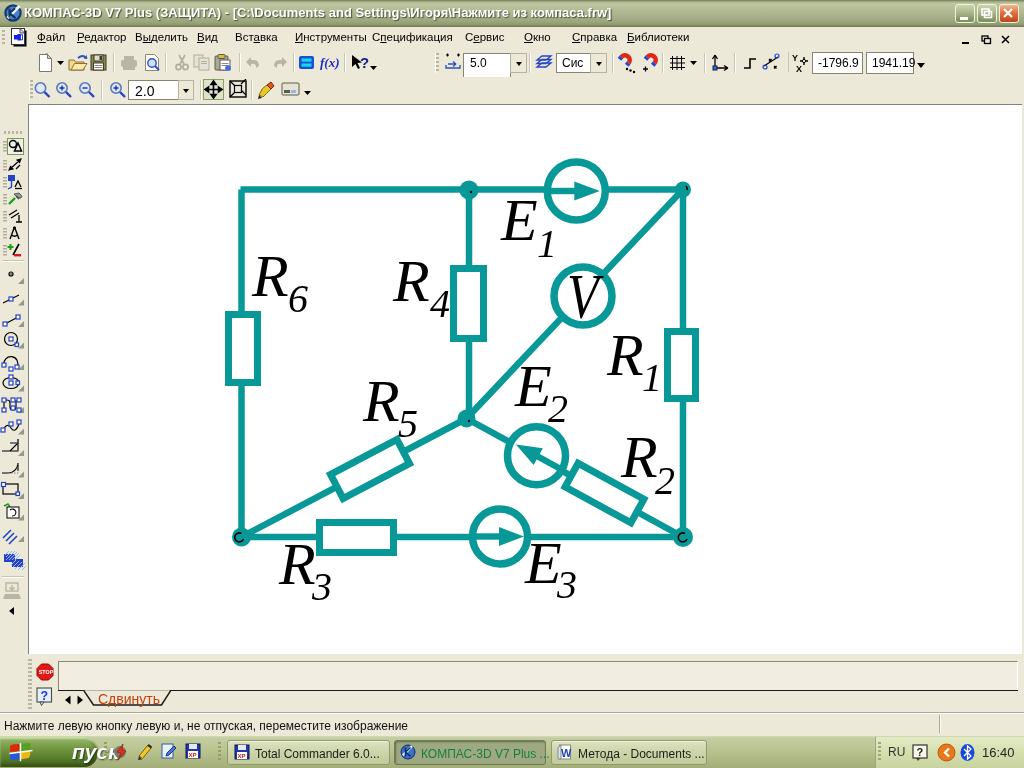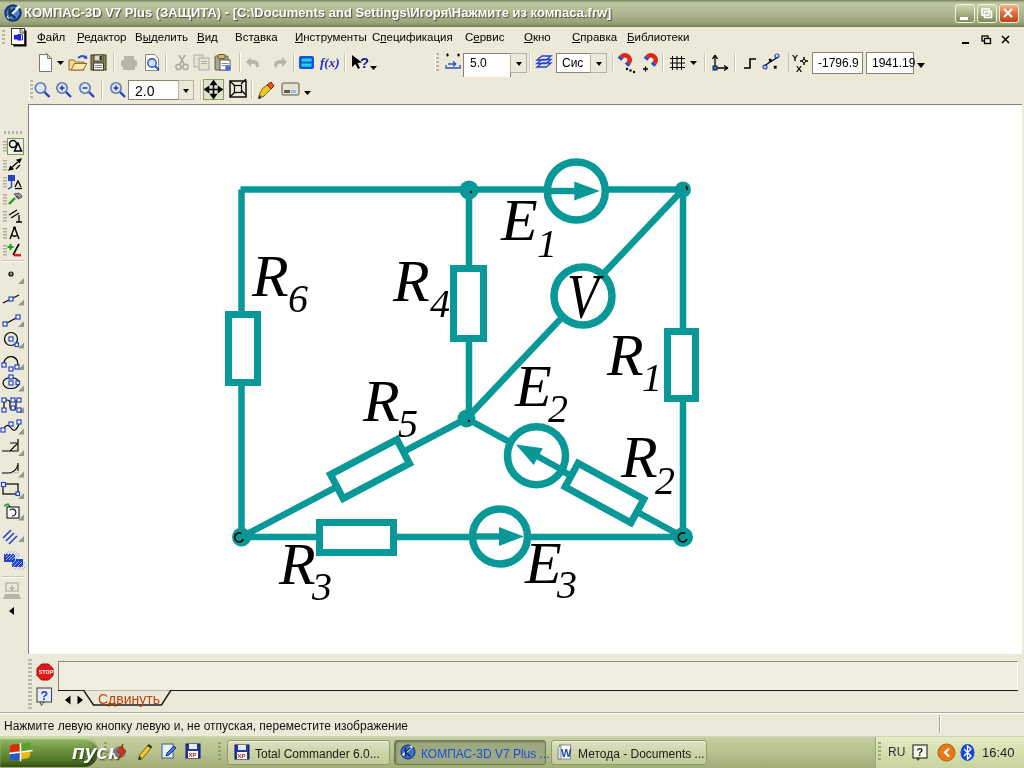--- a/index.html
+++ b/index.html
@@ -563,21 +563,21 @@
     <rect x="4" y="1" width="8" height="5" fill="#e8e8f0"></rect>
     <rect x="3" y="8" width="10" height="7" fill="#fff"></rect>
     <text x="3.6" y="14" font-size="6" font-weight="bold" fill="#d02010">XP</text>
   </svg>
   <div class="abs" style="left:255px;top:747px;font-size:12px;color:#1c1c1c">Total Commander 6.0...</div>
   <svg class="abs" style="left:400px;top:744px" width="16" height="16" viewBox="0 0 16 16">
     <circle cx="8" cy="8" r="7" fill="#3a70c8" stroke="#0a2a68"></circle>
     <rect x="2" y="10.5" width="13" height="2.4" fill="#e8eef8" transform="rotate(-45 2 10.5)"></rect>
     <path d="M5.5 3.5 V12.5 M5.5 8 L10.5 3.5 M5.5 8 L10.5 12.5" stroke="#0a2a68" stroke-width="1.6" fill="none"></path>
   </svg>
-  <div class="abs" style="left:421px;top:747px;font-size:12px;color:#1d4ed8">КОМПАС-3D V7 Plus ...</div>
+  <div class="abs" style="left:421px;top:747px;font-size:12px;color:#15803d">КОМПАС-3D V7 Plus ...</div>
   <svg class="abs" style="left:557px;top:744px" width="16" height="16" viewBox="0 0 16 16">
     <rect x="2.5" y="1" width="11" height="14" fill="#fff" stroke="#888"></rect>
     <path d="M4 1 L1 3.5 V15 h3 Z" fill="#d8e4f0" stroke="#888"></path>
     <text x="4" y="13" font-size="11" font-weight="bold" fill="#2048b0">W</text>
   </svg>
   <div class="abs" style="left:578px;top:747px;font-size:12px;color:#1c1c1c">Метода - Documents ...</div>
 
   <div class="abs" style="left:878px;top:742px;width:3px;height:20px;background:repeating-linear-gradient(180deg,#9aa87a 0,#9aa87a 2px,transparent 2px,transparent 4px)"></div>
   <div class="abs" style="left:888px;top:745px;font-size:12px;color:#333">RU</div>
   <svg class="abs" style="left:912px;top:744px" width="17" height="17" viewBox="0 0 17 17">

